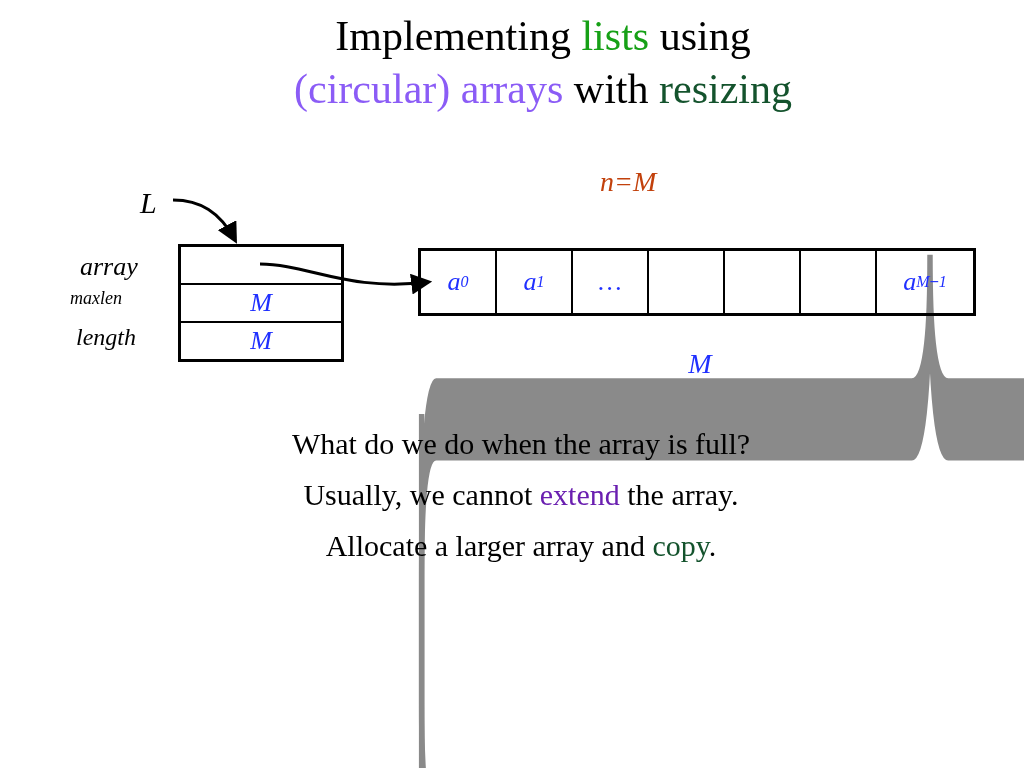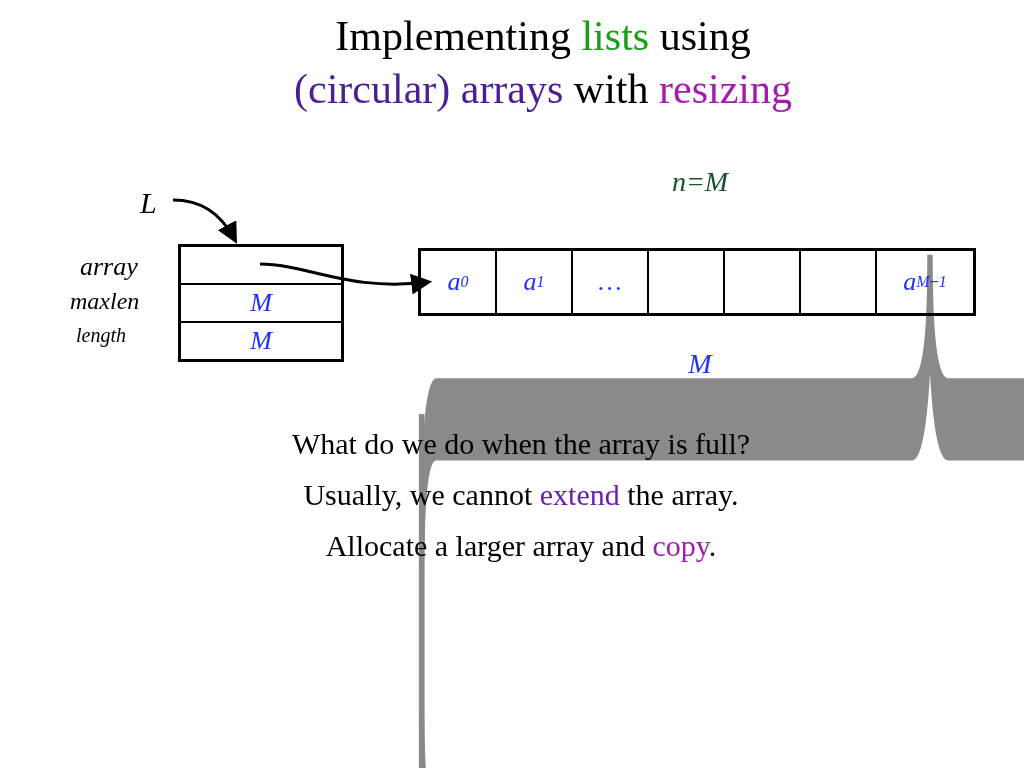--- a/index.html
+++ b/index.html
@@ -11,44 +11,44 @@
     font-family: "Times New Roman", Times, serif;
     color: #000;
     overflow: hidden;
   }
   .stage { position: relative; width: 1024px; height: 768px; }
   .abs { position: absolute; }
 
   
   .title { top: 10px; left: 0; width: 1024px; text-align: center; font-size: 42px; line-height: 1.25; padding-left: 31px; }
   .green { color: #16a016; }
-  .blue  { color: #4c1d95; }
-  .red   { color: #a21caf; text-align: right; }
+  .blue  { color: #8b5cf6; }
+  .red   { color: #14532d; text-align: right; }
   .purple{ color: #6a1fb0; }
 
   
   .lblL     { top: 186px; left: 140px; font-size: 30px; font-style: italic; }
   .lblArr   { top: 252px; left: 80px;  font-size: 26px; font-style: italic; }
-  .lblMax   { top: 288px; left: 70px;  font-size: 24px; font-style: italic; }
-  .lblLen   { top: 324px; left: 76px;  font-size: 20px; font-style: italic; }
+  .lblMax   { top: 288px; left: 70px;  font-size: 18px; font-style: italic; }
+  .lblLen   { top: 324px; left: 76px;  font-size: 24px; font-style: italic; }
 
   
   .struct { top: 244px; left: 178px; width: 160px; border: 3px solid #000; }
   .struct .row { height: 36px; border-bottom: 2.5px solid #000; text-align: center; font-size: 26px; font-style: italic; color: #2030ff; line-height: 36px; }
   .struct .row:last-child { border-bottom: none; }
 
   
   .cells { top: 248px; left: 418px; height: 62px; border: 3px solid #000; display: flex; }
   .cell  { width: 76px; height: 62px; border-right: 2.5px solid #000; box-sizing: border-box; display:flex; align-items:center; justify-content:center; font-style: italic; color: #2030ff; font-size: 26px; }
   .cell:last-child { border-right: none; width: 96px; }
   .sub { font-size: 16px; font-style: italic; vertical-align: sub; }
   .minus { font-style: normal; font-family: Arial, sans-serif; }
 
   
-  .nEqM { top: 166px; left: 600px; width: 200px; text-align:center; font-size: 28px; font-style: italic; color: #14532d; }
+  .nEqM { top: 166px; left: 600px; width: 200px; font-size: 28px; font-style: italic; color: #c2410c; }
   
   .Mbot { top: 348px; left: 600px; width: 200px; text-align:center; font-size: 28px; font-style: italic; color: #2030ff; }
 
   
   .braceTop { top: 200px; left: 418px; width: 564px; height: 28px; }
   .braceBot { top: 318px; left: 418px; width: 564px; height: 32px; }
   .brace-svg { width: 100%; height: 100%; display:block; }
 
   
   .arrowL { top: 192px; left: 165px; width: 90px; height: 60px; }

